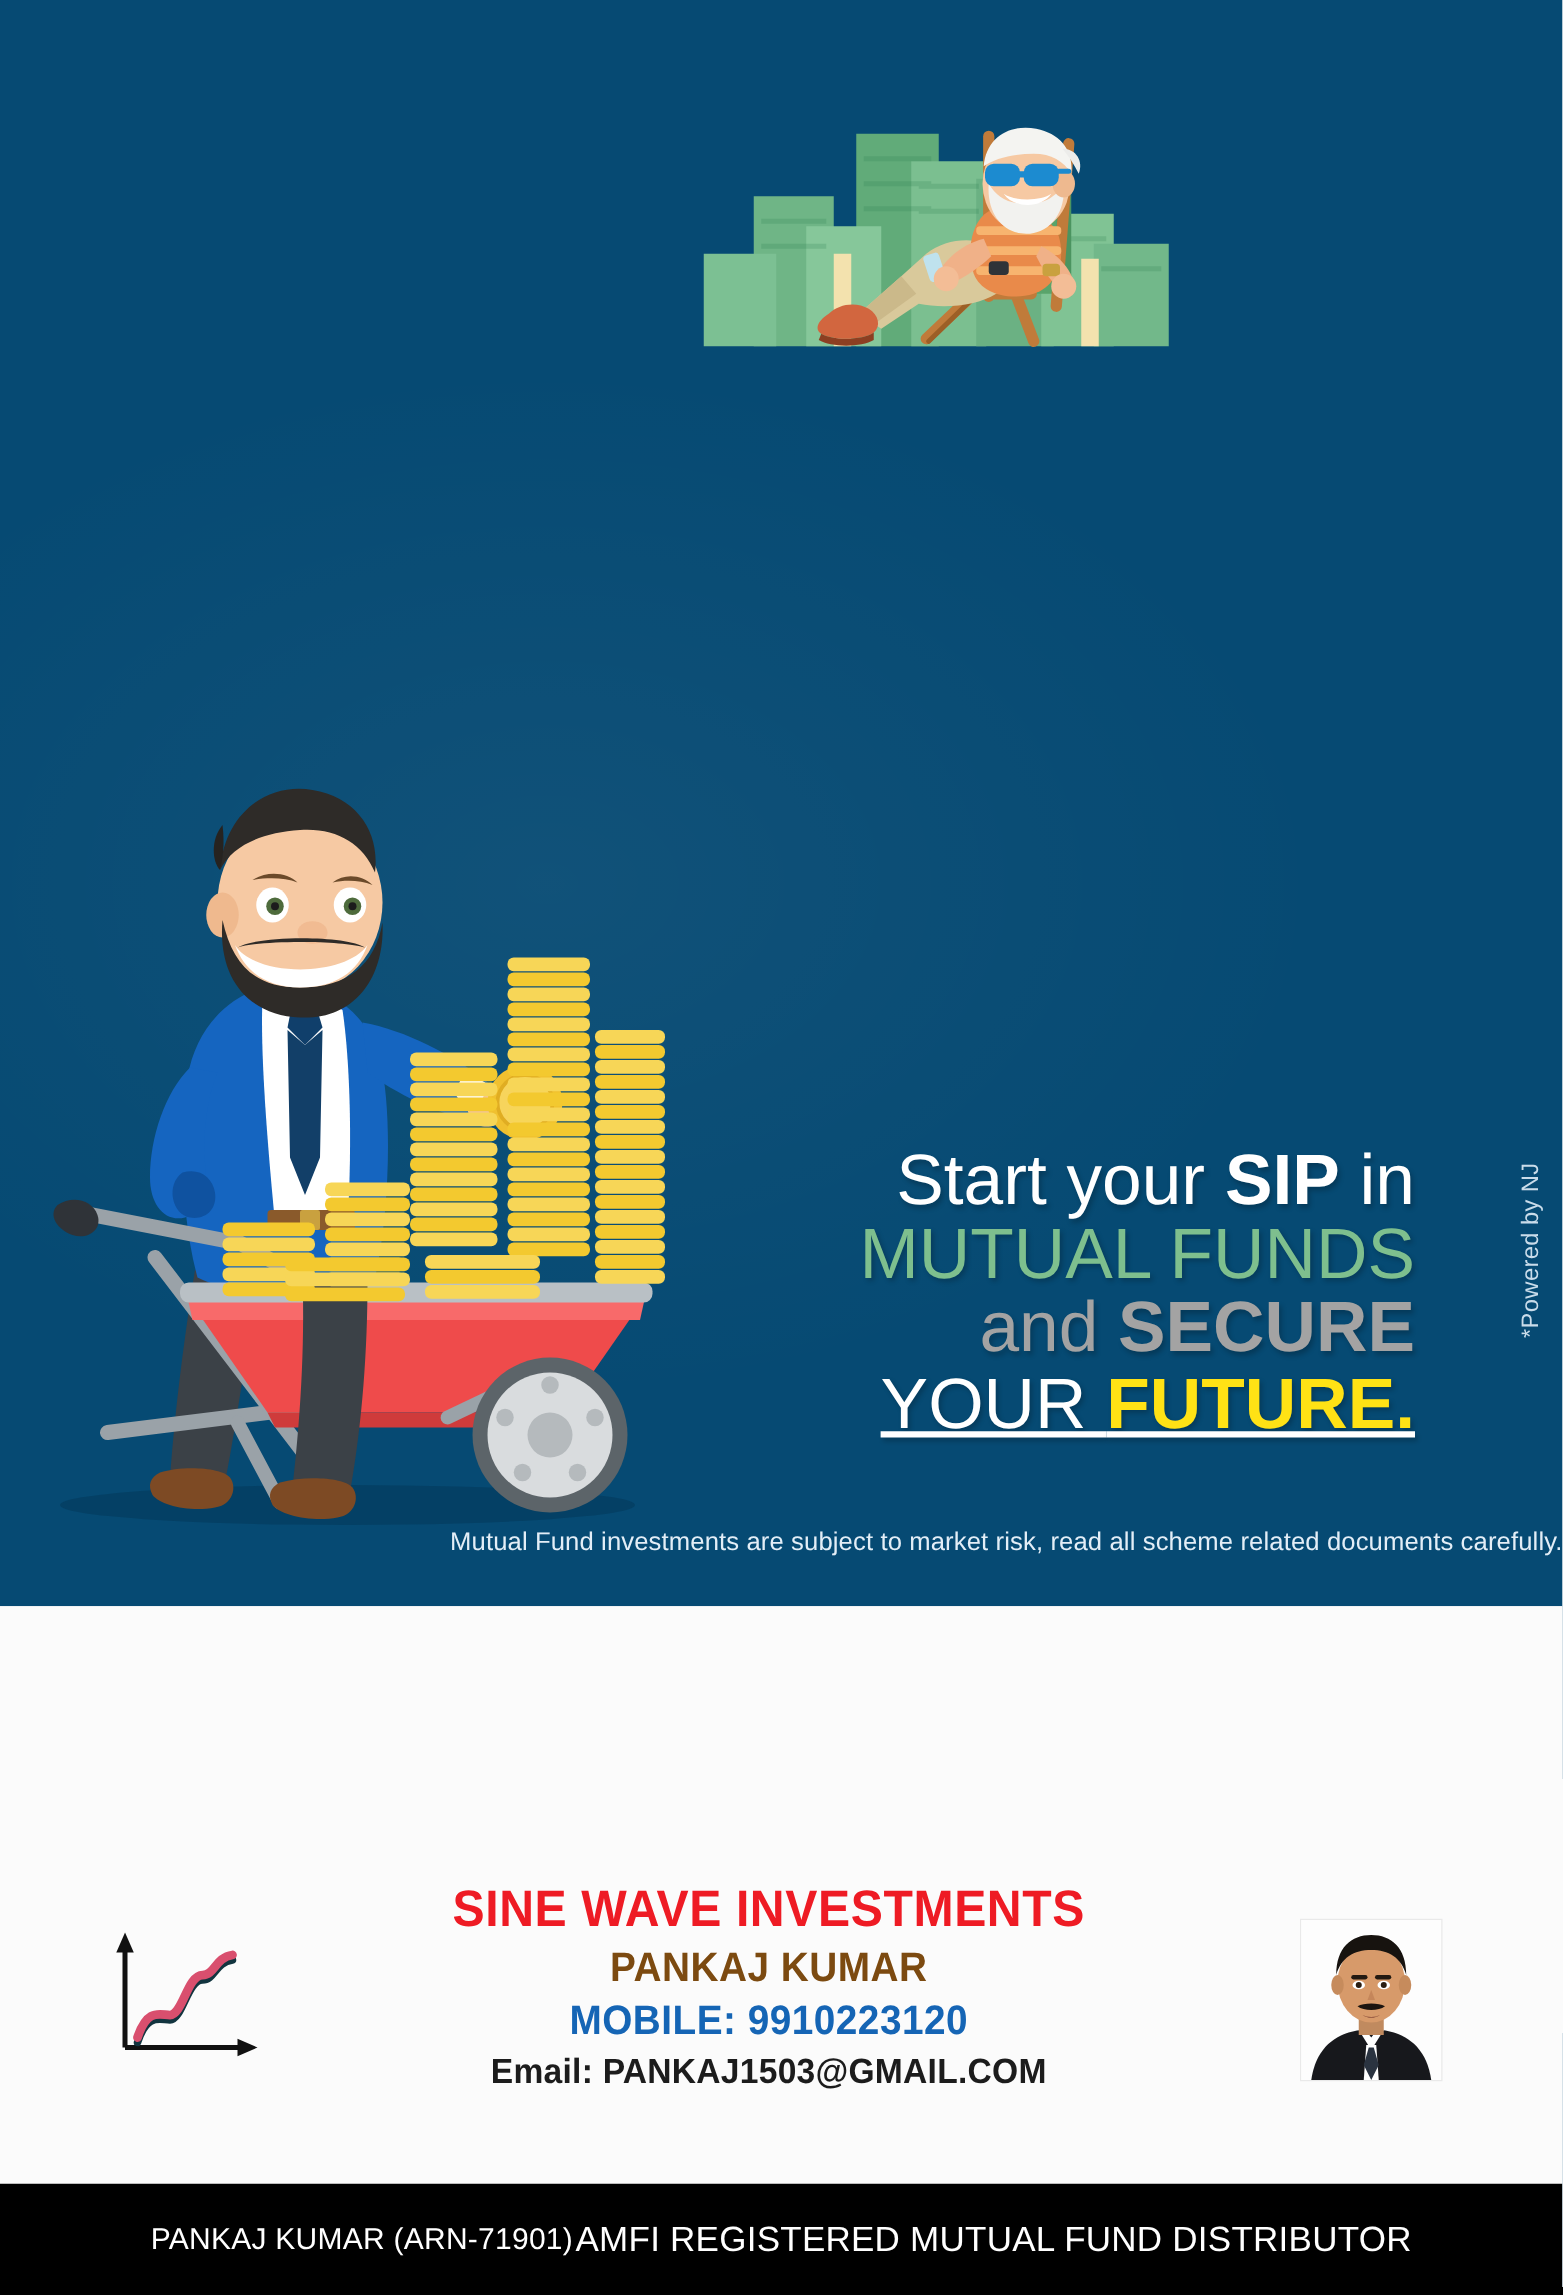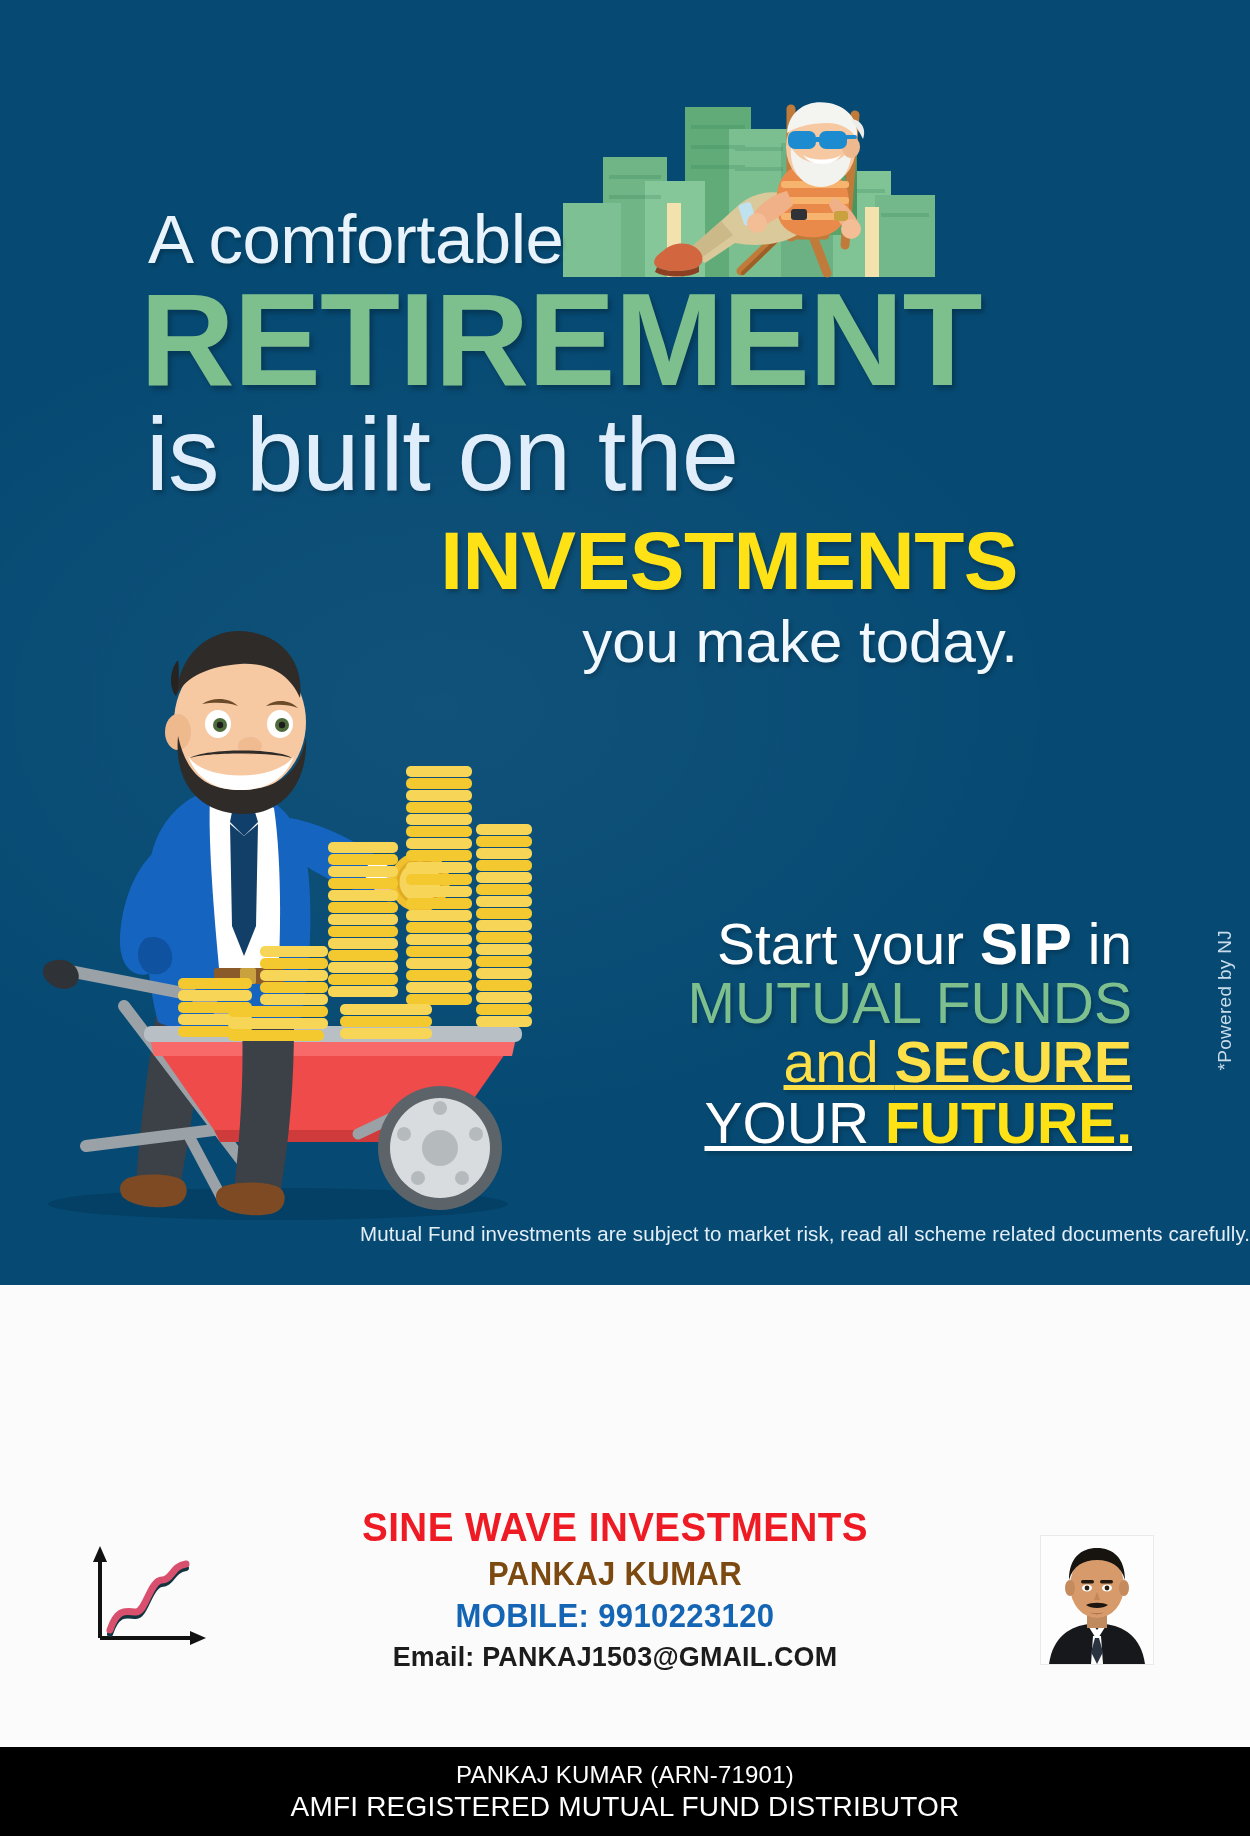--- a/index.html
+++ b/index.html
@@ -98,23 +98,22 @@
   .cta-l1{
     font-size:57px; line-height:1.03; color:#ffffff; font-weight:400;
     text-shadow:2px 3px 4px rgba(0,0,0,0.22);
   }
   .cta-l1 b{font-weight:700;}
   .cta-l2{
     font-size:57px; line-height:1.03; color:#7ebf8e; font-weight:400;
     text-shadow:2px 3px 4px rgba(0,0,0,0.22);
   }
   .cta-l3{
-    font-size:57px; line-height:1.06; color:#fde047; font-weight:400;
+    font-size:57px; line-height:1.06; color:#a3a3a3; font-weight:400;
     text-shadow:2px 3px 4px rgba(0,0,0,0.22);
-    text-decoration:underline;
   }
   .cta-l3 b{font-weight:700;}
   .cta-l4{
     font-size:57px; line-height:1.06; color:#ffffff; font-weight:400;
     text-shadow:2px 3px 4px rgba(0,0,0,0.22);
     text-decoration:underline;
   }
   .cta-l4 b{color:#ffe215;font-weight:700;}
 
   
@@ -209,21 +208,21 @@
   
   .footer{
     position:absolute;
     left:0; top:1747px;
     width:1250px;
     height:89px;
     background:#000000;
     color:#ffffff;
     text-align:center;
     display:flex;
-    flex-direction:column;
+    flex-direction:row;
     align-items:center;
     justify-content:center;
     gap:2px;
   }
   .footer-l1{font-size:24px;font-weight:400;letter-spacing:0.2px;}
   .footer-l2{font-size:28px;font-weight:400;letter-spacing:0.2px;}
 
   
   .illo{position:absolute;}
   .illo svg{display:block;}
@@ -325,27 +324,20 @@
 
         <g fill="#1c8bd0">
           <rect x="243" y="46" width="28" height="18" rx="7"></rect>
           <rect x="274" y="46" width="28" height="18" rx="7"></rect>
           <rect x="269" y="52" width="8" height="5"></rect>
         </g>
         <rect x="300" y="50" width="12" height="4" rx="2" fill="#1c8bd0"></rect>
       </svg>
     </div>
 
-    <div class="headline">
-      <div class="h-line1">A comfortable</div>
-      <div class="h-line2">RETIREMENT</div>
-      <div class="h-line3">is built on the</div>
-      <div class="h-line4">INVESTMENTS</div>
-      <div class="h-line5">you make today.</div>
-    </div>
 
     <div class="illo" style="left:28px; top:586px;">
       <svg width="520" height="640" viewBox="0 0 520 640">
 
         <ellipse cx="250" cy="618" rx="230" ry="16" fill="#03395a" opacity="0.55"></ellipse>
 
         <path d="M128 430 C120 480 112 540 108 596 L152 600 C162 548 170 492 176 444 Z" fill="#3b4147"></path>
 
         <path d="M100 592 C118 586 150 588 156 596 C162 604 158 618 144 620
                  C124 624 100 618 94 610 C90 602 92 596 100 592 Z" fill="#7d4a24"></path>

